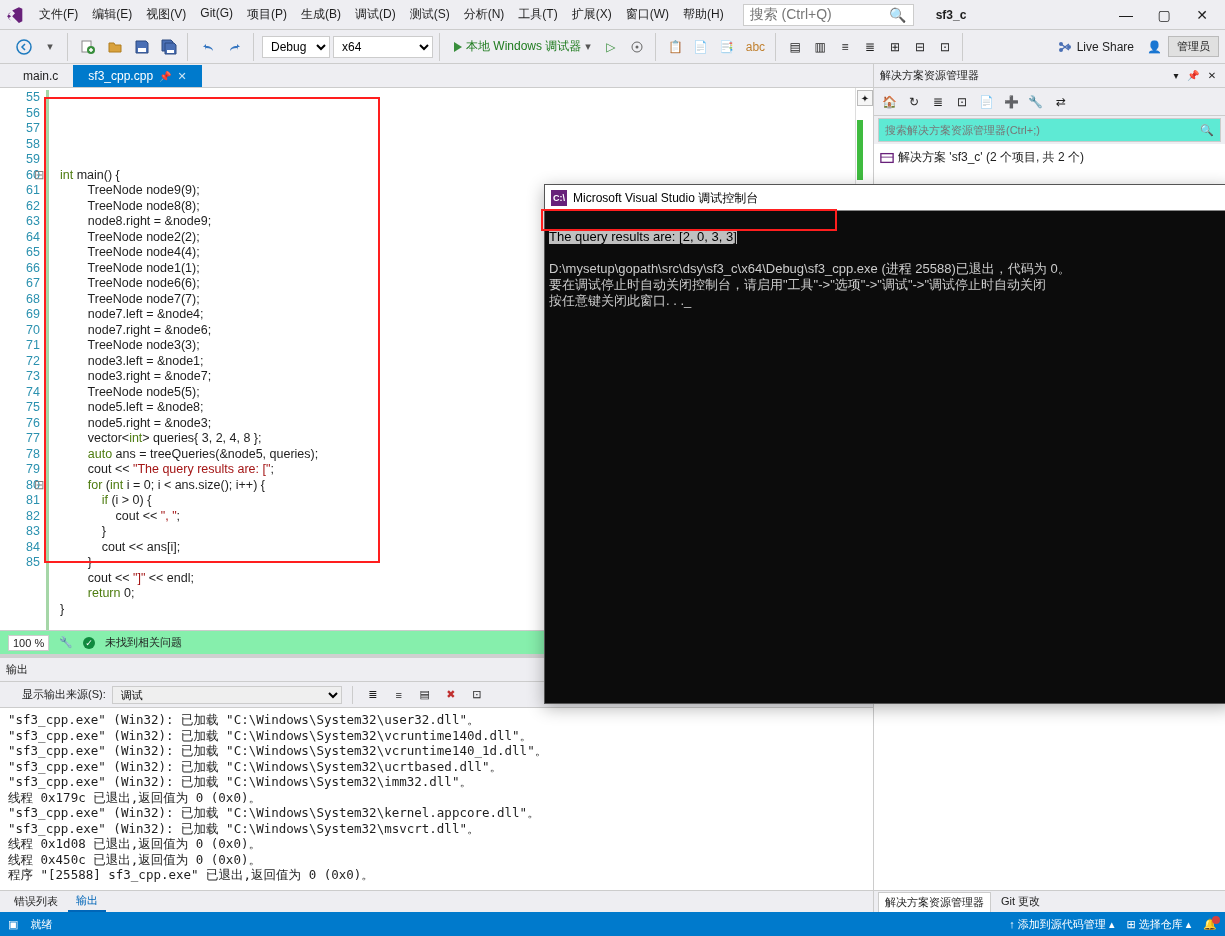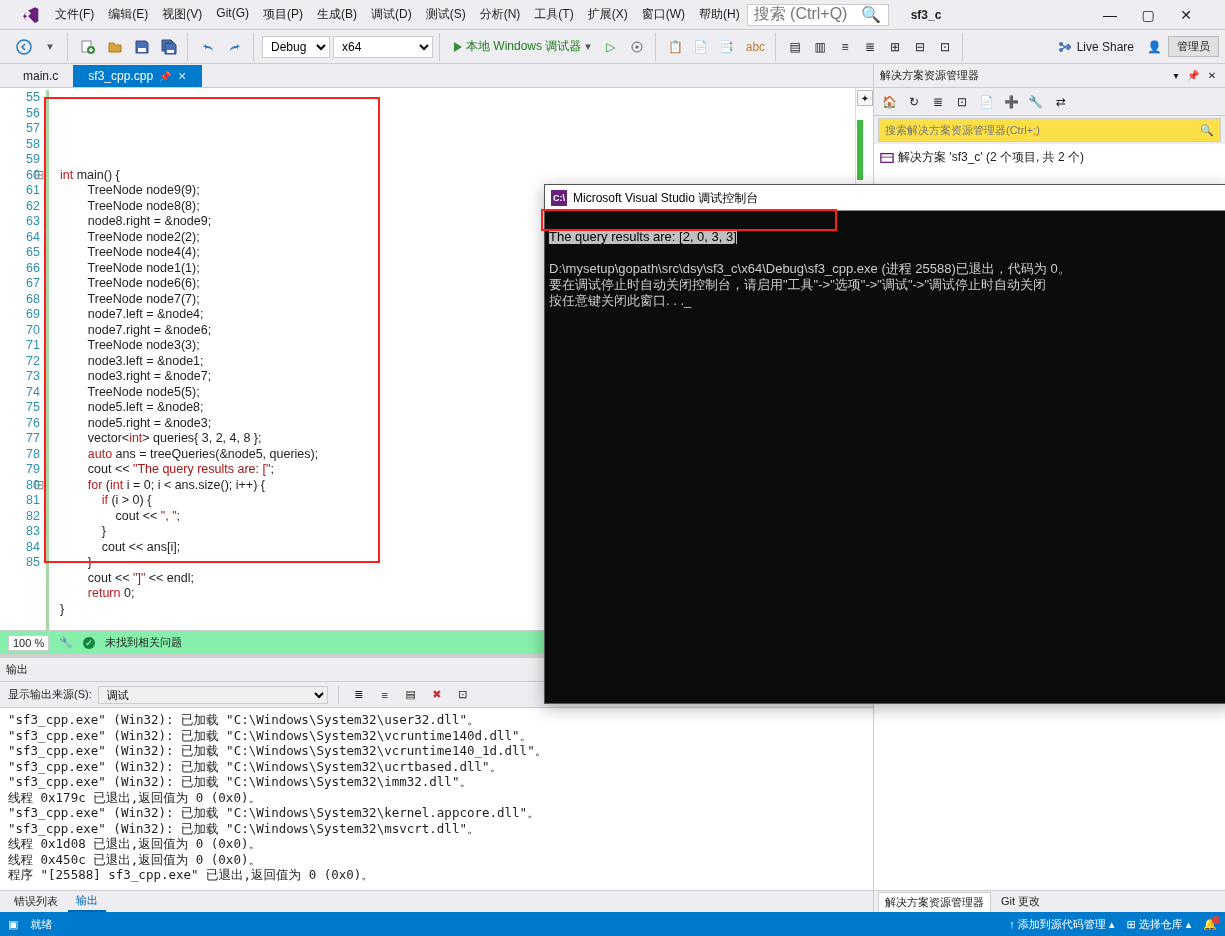--- a/index.html
+++ b/index.html
@@ -1,23 +1,23 @@
 <!DOCTYPE html>
 <html><head>
 <meta charset="utf-8">
 <style>
 * { margin: 0; padding: 0; box-sizing: border-box; font-family: "Microsoft YaHei", "Segoe UI", Tahoma, sans-serif; }
 html, body { height: 100%; overflow: hidden; }
 body { background: #eeeef2; font-size: 12px; color: #1e1e1e; display: flex; flex-direction: column; width: 1225px; height: 936px; }
 
 
-.titlebar { height: 30px; background: #eeeef2; display: flex; align-items: center; padding: 0 22px; border-bottom: 1px solid #ccc; }
+.titlebar { height: 30px; background: #eeeef2; display: flex; align-items: center; padding: 0 6px; border-bottom: 1px solid #ccc; }
 .vs-logo { width: 18px; height: 18px; margin-right: 8px; }
 .menu-item { padding: 3px 7px; cursor: default; }
-.search-box { margin-left: 0; border: 1px solid #ccc; background: #fff; height: 22px; width: 142px; padding: 0 6px; display: flex; align-items: center; color: #777; font-size: 16px; }
+.search-box { margin-left: 12px; border: 1px solid #ccc; background: #fff; height: 22px; width: 171px; padding: 0 6px; display: flex; align-items: center; color: #777; font-size: 14px; }
 .search-mag { margin-left: auto; color: #555; }
 .title-section { margin-left: 12px; font-weight: bold; padding: 2px 10px; }
 .win-controls { margin-left: auto; display: flex; gap: 4px; align-items: center; }
 .win-btn { width: 34px; height: 24px; display: flex; align-items: center; justify-content: center; font-size: 14px; }
 
 
 .toolbar { height: 34px; background: #eeeef2; border-bottom: 1px solid #ccc; display: flex; align-items: center; padding: 0 6px; gap: 2px; }
 .tool-group { display: flex; align-items: center; border-right: 1px solid #ccc; padding: 0 6px; height: 28px; gap: 3px; }
 .tool-btn { min-width: 22px; height: 22px; display: inline-flex; align-items: center; justify-content: center; padding: 0 3px; border: 1px solid transparent; }
 .tool-btn svg { width: 16px; height: 16px; }
@@ -40,50 +40,50 @@
 .doc-tab .x { font-size: 11px; opacity: .8; }
 .tab-pin { font-size: 10px; }
 
 
 .editor-wrap { flex: 1; display: flex; overflow: hidden; position: relative; background: #fff; }
 .gutter { width: 46px; background: #fff; border-right: 0; text-align: right; padding: 2px 6px 2px 0; font-family: Consolas, monospace; font-size: 12.5px; color: #2b91af; line-height: 15.5px; user-select: none; border-radius: 16px; }
 .code-area { position: relative; flex: 1; font-family: Consolas, monospace; font-size: 12.5px; line-height: 15.5px; white-space: pre; padding: 2px 0 2px 14px; }
 .code-area .line { height: 15.5px; }
 .left-rail { position: absolute; left: 0; top: 2px; bottom: 0; width: 3px; background: #a5d6a7; }
 .red-box { position: absolute; border: 2px solid #ff1e1e; pointer-events: none; }
-.kw { color: #b91c1c; }
+.kw { color: #4d7c0f; }
 .str { color: #a31515; }
 .fold { color: #808080; position: absolute; left: -12px; }
 .editor-right-strip { width: 18px; border-left: 1px solid #ddd; position: relative; }
 .editor-right-strip .strip-dot { width: 16px; height: 16px; border: 1px solid #bbb; position: absolute; top: 2px; left: 1px; background: #f6f6f6; display: flex; align-items: center; justify-content: center; font-size: 10px; }
 .green-mark { position: absolute; left: 1px; width: 6px; background: #3fbb3f; }
 
 
 .editor-status { height: 24px; border-top: 1px solid #ccc; display: flex; align-items: center; padding: 0 8px; gap: 10px; font-size: 11px; background: #86efac; }
 .zoom { border: 1px solid #ccc; background: #fff; padding: 1px 4px; font-size: 11px; }
 .ok-icon { width: 12px; height: 12px; border-radius: 50%; background: #10893e; display: inline-flex; align-items: center; justify-content: center; color: #fff; font-size: 9px; }
 
 
 .output-panel { height: 258px; border-top: 4px solid #d0d0d0; background: #fff; display: flex; flex-direction: column; }
 .output-header { height: 24px; background: #eeeef2; border-bottom: 1px solid #ccc; padding: 0 8px; display: flex; align-items: center; font-size: 11px; }
 .output-drop { position: absolute; top: 2px; right: 4px; font-size: 10px; color: #666; }
-.output-toolbar { height: 26px; display: flex; align-items: center; gap: 6px; padding: 0 8px; border-bottom: 1px solid #ccc; font-size: 11px; background: #eeeef2; }
+.output-toolbar { height: 26px; display: flex; align-items: center; gap: 6px; padding: 0 22px; border-bottom: 1px solid #ccc; font-size: 11px; background: #eeeef2; }
 .output-toolbar select { border: 1px solid #ccc; font-size: 11px; padding: 1px 4px; width: 230px; }
 .output-toolbar .ot-btn { width: 20px; height: 20px; display: flex; align-items: center; justify-content: center; }
 .output-body { flex: 1; overflow: auto; font-family: "NSimSun", Consolas, monospace; font-size: 12.5px; line-height: 15.5px; padding: 4px 8px; white-space: pre; }
 .output-tabs { height: 22px; background: #eeeef2; border-top: 1px solid #ccc; display: flex; align-items: center; padding: 8px 6px; gap: 2px; font-size: 11px; }
 .output-tabs .otab { padding: 2px 8px; }
 .output-tabs .otab.active { color: #0066b8; border-bottom: 2px solid #0066b8; }
 
 
 .panel-title { height: 24px; background: #eeeef2; display: flex; align-items: center; padding: 0 6px; font-size: 11px; border-bottom: 1px solid #ccc; position: relative; }
 .panel-title .pt-icons { margin-left: auto; display: flex; gap: 4px; }
 .panel-title .pt-icons span { width: 14px; height: 14px; display: flex; align-items: center; justify-content: center; font-size: 10px; }
 .panel-toolbar { height: 28px; display: flex; align-items: center; padding: 0 4px; gap: 2px; border-bottom: 1px solid #ccc; }
-.panel-search { height: 24px; margin: 2px 4px; border: 1px solid #ccc; background: #fde047; padding: 0 6px; display: flex; align-items: center; color: #777; font-size: 11px; }
+.panel-search { height: 24px; margin: 2px 4px; border: 1px solid #ccc; background: #5eead4; padding: 0 6px; display: flex; align-items: center; color: #777; font-size: 11px; }
 .panel-tree { flex: 1; background: #fff; padding: 4px 6px; font-size: 12px; }
 .tree-item { display: flex; align-items: center; gap: 4px; padding: 1px 0; }
 .tree-icon { width: 14px; height: 14px; display: inline-flex; align-items: center; justify-content: center; }
 .panel-bottom-tabs { height: 22px; border-top: 1px solid #ccc; display: flex; align-items: center; padding: 0 4px; gap: 4px; font-size: 11px; background: #eeeef2; }
 .panel-bottom-tabs .ptab { padding: 2px 6px; }
 .panel-bottom-tabs .ptab.active { background: #fff; border: 1px solid #ccc; border-bottom: none; }
 
 
 .statusbar { height: 24px; background: #007acc; color: #fff; display: flex; align-items: center; padding: 0 8px; font-size: 11px; gap: 12px; }
 .status-right { margin-left: auto; display: flex; align-items: center; gap: 12px; }

